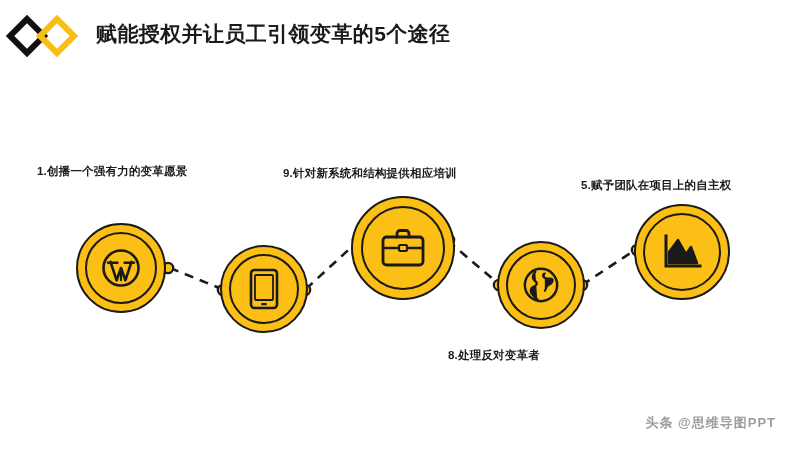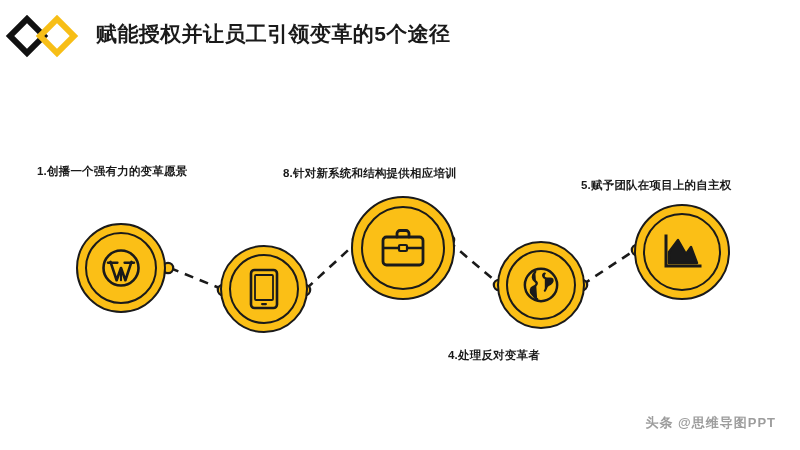--- a/index.html
+++ b/index.html
@@ -183,35 +183,35 @@
     <span class="ring-inner" style="left:8px; top:8px; right:8px; bottom:8px;"></span>
     <span class="glyph">
       <svg width="48" height="42" viewBox="0 0 48 42">
         <path d="M18 10 V6.5 a3 3 0 0 1 3-3 h6 a3 3 0 0 1 3 3 V10" fill="none" stroke="#1a1a1a" stroke-width="2.8" stroke-linecap="round"></path>
         <rect x="4" y="10" width="40" height="28" rx="3.5" ry="3.5" fill="none" stroke="#1a1a1a" stroke-width="2.8"></rect>
         <line x1="4" y1="21" x2="44" y2="21" stroke="#1a1a1a" stroke-width="2.6"></line>
         <rect x="20" y="18" width="8" height="6" rx="1.2" fill="#FBBF16" stroke="#1a1a1a" stroke-width="2.2"></rect>
       </svg>
     </span>
   </div>
-  <div class="caption" style="left:283px; top:154px;">8.针对新系统和结构提供相应培训</div>
+  <div class="caption" style="left:283px; top:154px;">9.针对新系统和结构提供相应培训</div>
 
   <div class="node" style="left:497px; top:229px; width:88px; height:88px;">
     <span class="ring-inner" style="left:7px; top:7px; right:7px; bottom:7px;"></span>
     <span class="glyph">
       <svg width="38" height="38" viewBox="0 0 40 40">
         <circle cx="20" cy="20" r="17" fill="none" stroke="#1a1a1a" stroke-width="2.6"></circle>
         <path d="M14 6 C10 10 11 14 14 16 C17 18 15 21 12 22
                  C9 23 8 27 11 30 C13 32 14 35 16 35" fill="#1a1a1a" stroke="#1a1a1a" stroke-width="2.4" stroke-linejoin="round" stroke-linecap="round"></path>
         <path d="M24 8 C21 9 22 12 25 13 C28 14 30 12 32 14
                  C33 16 31 19 28 20 C25 21 26 24 24 26" fill="#1a1a1a" stroke="#1a1a1a" stroke-width="2.2" stroke-linejoin="round" stroke-linecap="round"></path>
       </svg>
     </span>
   </div>
-  <div class="caption" style="left:448px; top:336px;">4.处理反对变革者</div>
+  <div class="caption" style="left:448px; top:336px;">8.处理反对变革者</div>
 
   <div class="node" style="left:634px; top:192px; width:96px; height:96px;">
     <span class="ring-inner" style="left:7px; top:7px; right:7px; bottom:7px;"></span>
     <span class="glyph">
       <svg width="44" height="40" viewBox="0 0 44 40">
         <path d="M6 4 V34 H40" fill="none" stroke="#1a1a1a" stroke-width="3" stroke-linecap="square" stroke-linejoin="miter"></path>
         <path d="M9 31 L9 20 L18 8 L26 22 L31 15 L37 31 Z" fill="#1a1a1a" stroke="#1a1a1a" stroke-width="2.4" stroke-linejoin="round"></path>
       </svg>
     </span>
   </div>

